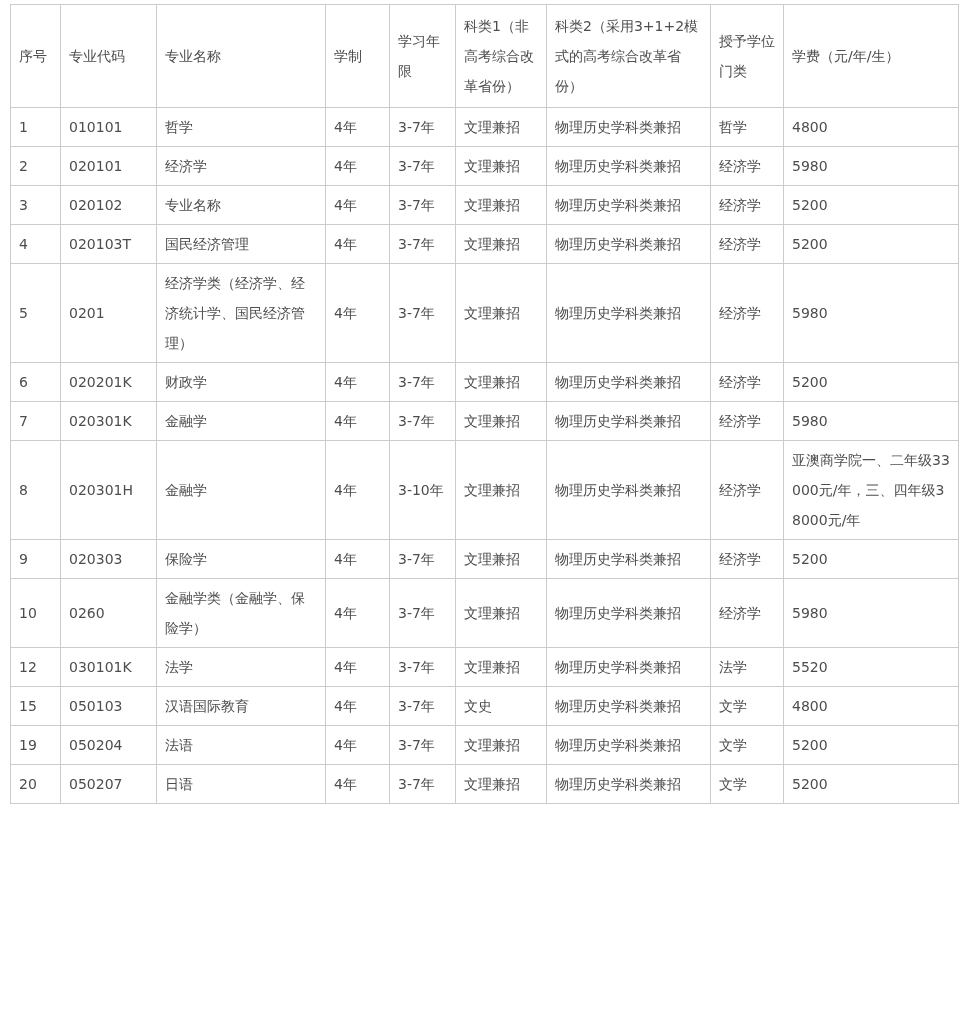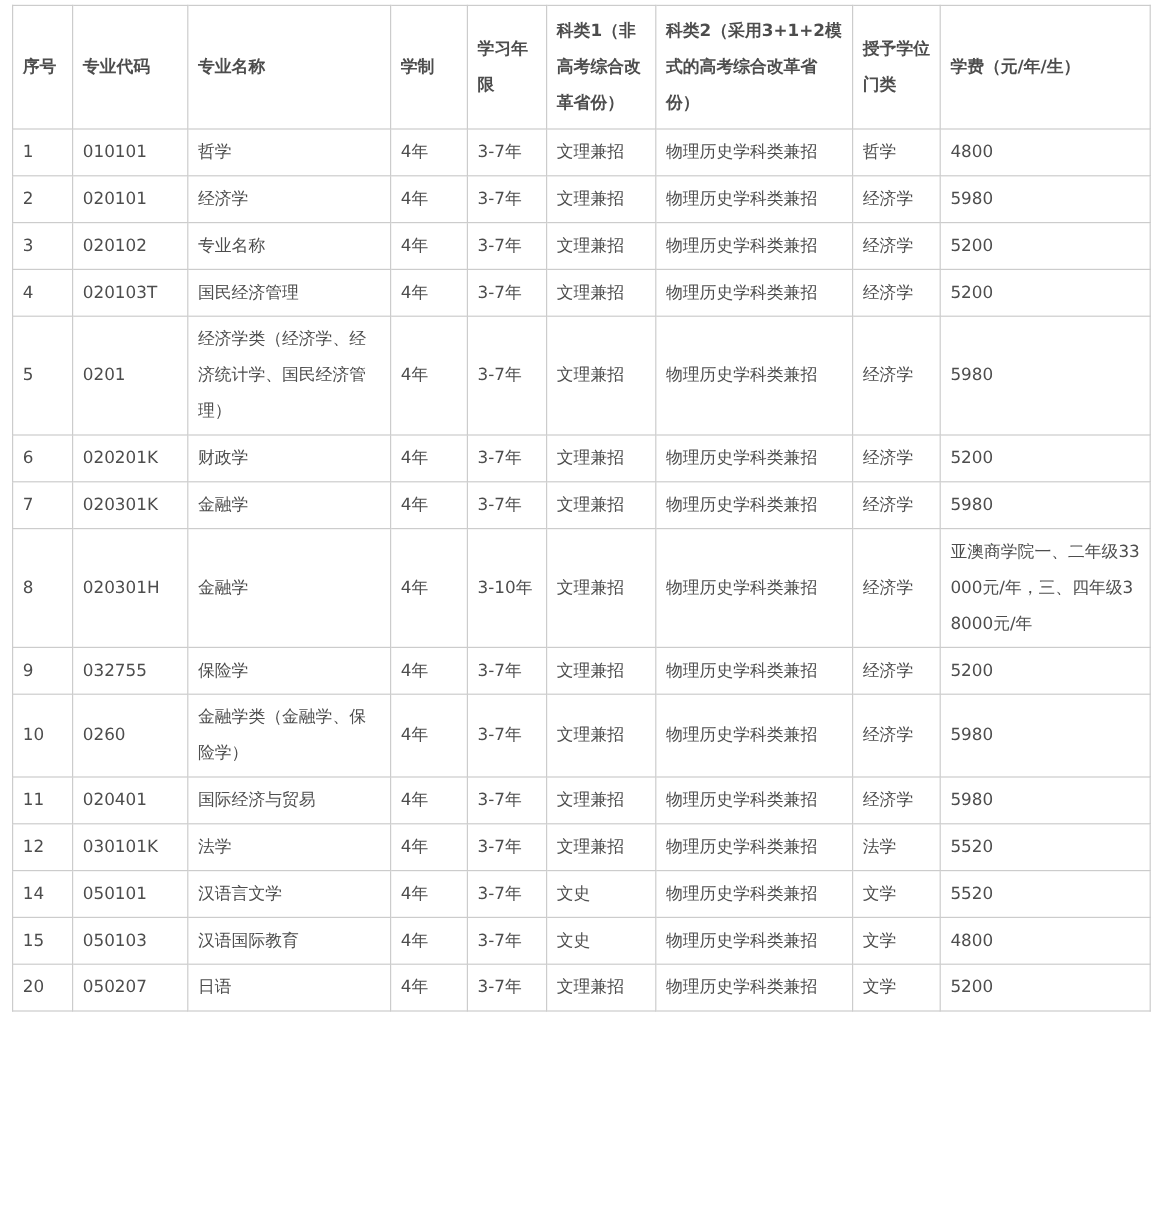--- a/index.html
+++ b/index.html
@@ -32,21 +32,20 @@
     text-align: left;
     vertical-align: middle;
     padding: 4px 8px;
     word-break: break-all;
     overflow-wrap: break-word;
     background: #ffffff;
   }
   table.majors thead th {
     height: 94px;
     vertical-align: middle;
-    font-weight: bold;
   }
   table.majors tbody td {
     height: 30px;
   }
   
   col.c-seq      { width: 50px; }
   col.c-code     { width: 96px; }
   col.c-name     { width: 169px; }
   col.c-duration { width: 64px; }
   col.c-years    { width: 66px; }
@@ -168,83 +167,72 @@
           <td>金融学</td>
           <td>4年</td>
           <td>3-10年</td>
           <td>文理兼招</td>
           <td>物理历史学科类兼招</td>
           <td>经济学</td>
           <td>亚澳商学院一、二年级33000元/年，三、四年级38000元/年</td>
         </tr>
         <tr>
           <td>9</td>
-          <td>032755</td>
+          <td>020303</td>
           <td>保险学</td>
           <td>4年</td>
           <td>3-7年</td>
           <td>文理兼招</td>
           <td>物理历史学科类兼招</td>
           <td>经济学</td>
           <td>5200</td>
         </tr>
         <tr>
           <td>10</td>
           <td>0260</td>
           <td>金融学类（金融学、保险学）</td>
           <td>4年</td>
           <td>3-7年</td>
           <td>文理兼招</td>
           <td>物理历史学科类兼招</td>
           <td>经济学</td>
           <td>5980</td>
         </tr>
         <tr>
-          <td>11</td>
-          <td>020401</td>
-          <td>国际经济与贸易</td>
-          <td>4年</td>
-          <td>3-7年</td>
-          <td>文理兼招</td>
-          <td>物理历史学科类兼招</td>
-          <td>经济学</td>
-          <td>5980</td>
-        </tr>
-        <tr>
           <td>12</td>
           <td>030101K</td>
           <td>法学</td>
           <td>4年</td>
           <td>3-7年</td>
           <td>文理兼招</td>
           <td>物理历史学科类兼招</td>
           <td>法学</td>
           <td>5520</td>
         </tr>
         <tr>
-          <td>14</td>
-          <td>050101</td>
-          <td>汉语言文学</td>
-          <td>4年</td>
-          <td>3-7年</td>
-          <td>文史</td>
-          <td>物理历史学科类兼招</td>
-          <td>文学</td>
-          <td>5520</td>
-        </tr>
-        <tr>
           <td>15</td>
           <td>050103</td>
           <td>汉语国际教育</td>
           <td>4年</td>
           <td>3-7年</td>
           <td>文史</td>
           <td>物理历史学科类兼招</td>
           <td>文学</td>
           <td>4800</td>
+        </tr>
+        <tr>
+          <td>19</td>
+          <td>050204</td>
+          <td>法语</td>
+          <td>4年</td>
+          <td>3-7年</td>
+          <td>文理兼招</td>
+          <td>物理历史学科类兼招</td>
+          <td>文学</td>
+          <td>5200</td>
         </tr>
         <tr>
           <td>20</td>
           <td>050207</td>
           <td>日语</td>
           <td>4年</td>
           <td>3-7年</td>
           <td>文理兼招</td>
           <td>物理历史学科类兼招</td>
           <td>文学</td>

